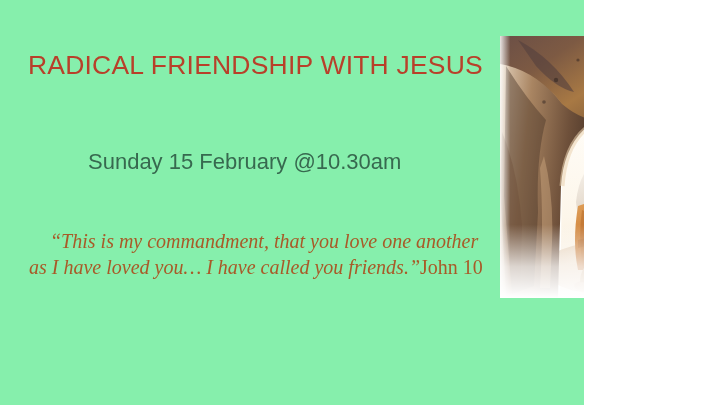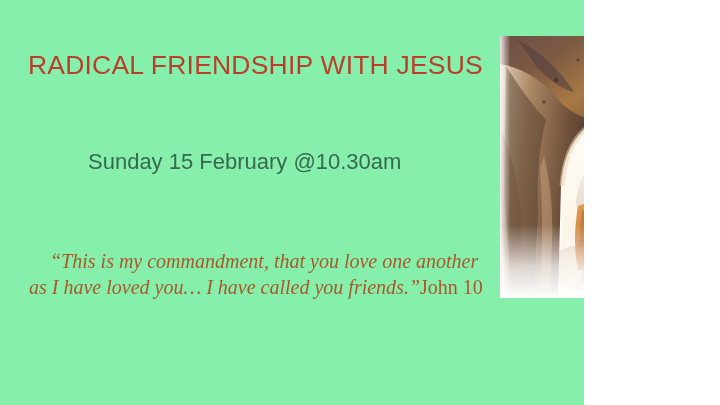--- a/index.html
+++ b/index.html
@@ -46,21 +46,21 @@
     position: absolute;
     left: 29px;
     top: 229px;
     font-family: "Liberation Serif", serif;
     font-size: 20px;
     color: #a85a28;
     line-height: 1.28;
     white-space: nowrap;
   }
   #quote-block .q-line { display: block; }
-  #quote-line-1 { padding-left: 21px; margin-top: 20px; }
+  #quote-line-1 { padding-left: 21px; }
   .q-italic { font-style: italic; }
   .q-ref    { font-style: normal; }
 
   
   #artwork {
     position: absolute;
     left: 500px;
     top: 36px;
     width: 205px;
     height: 262px;

